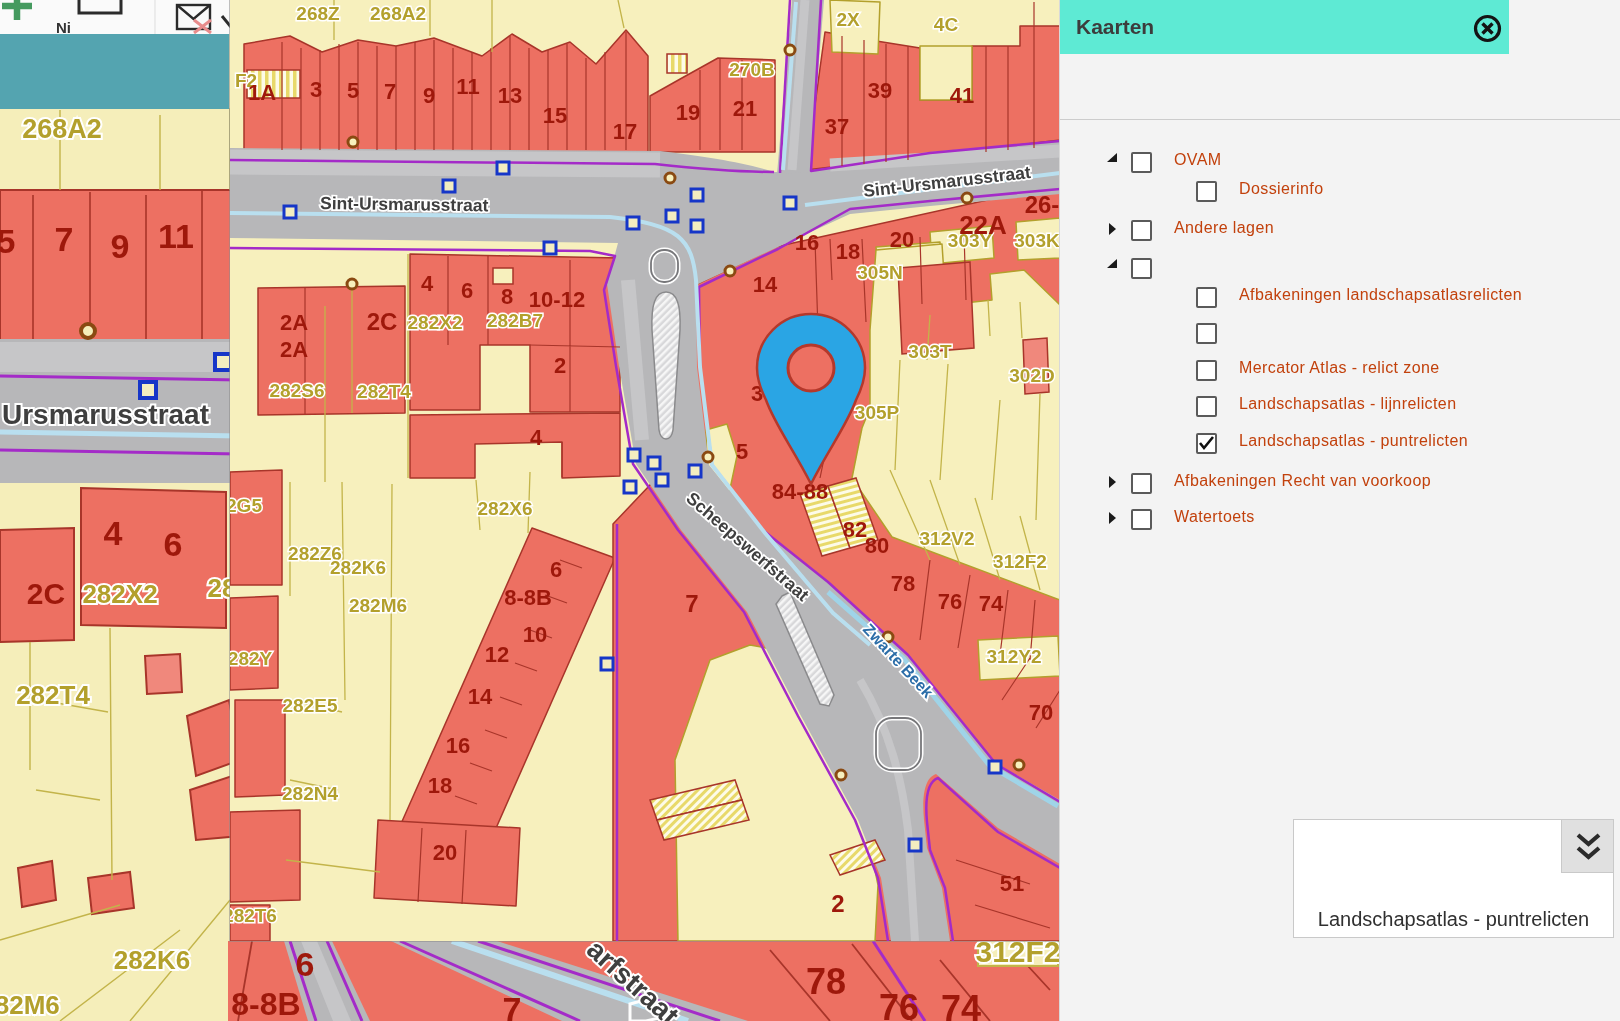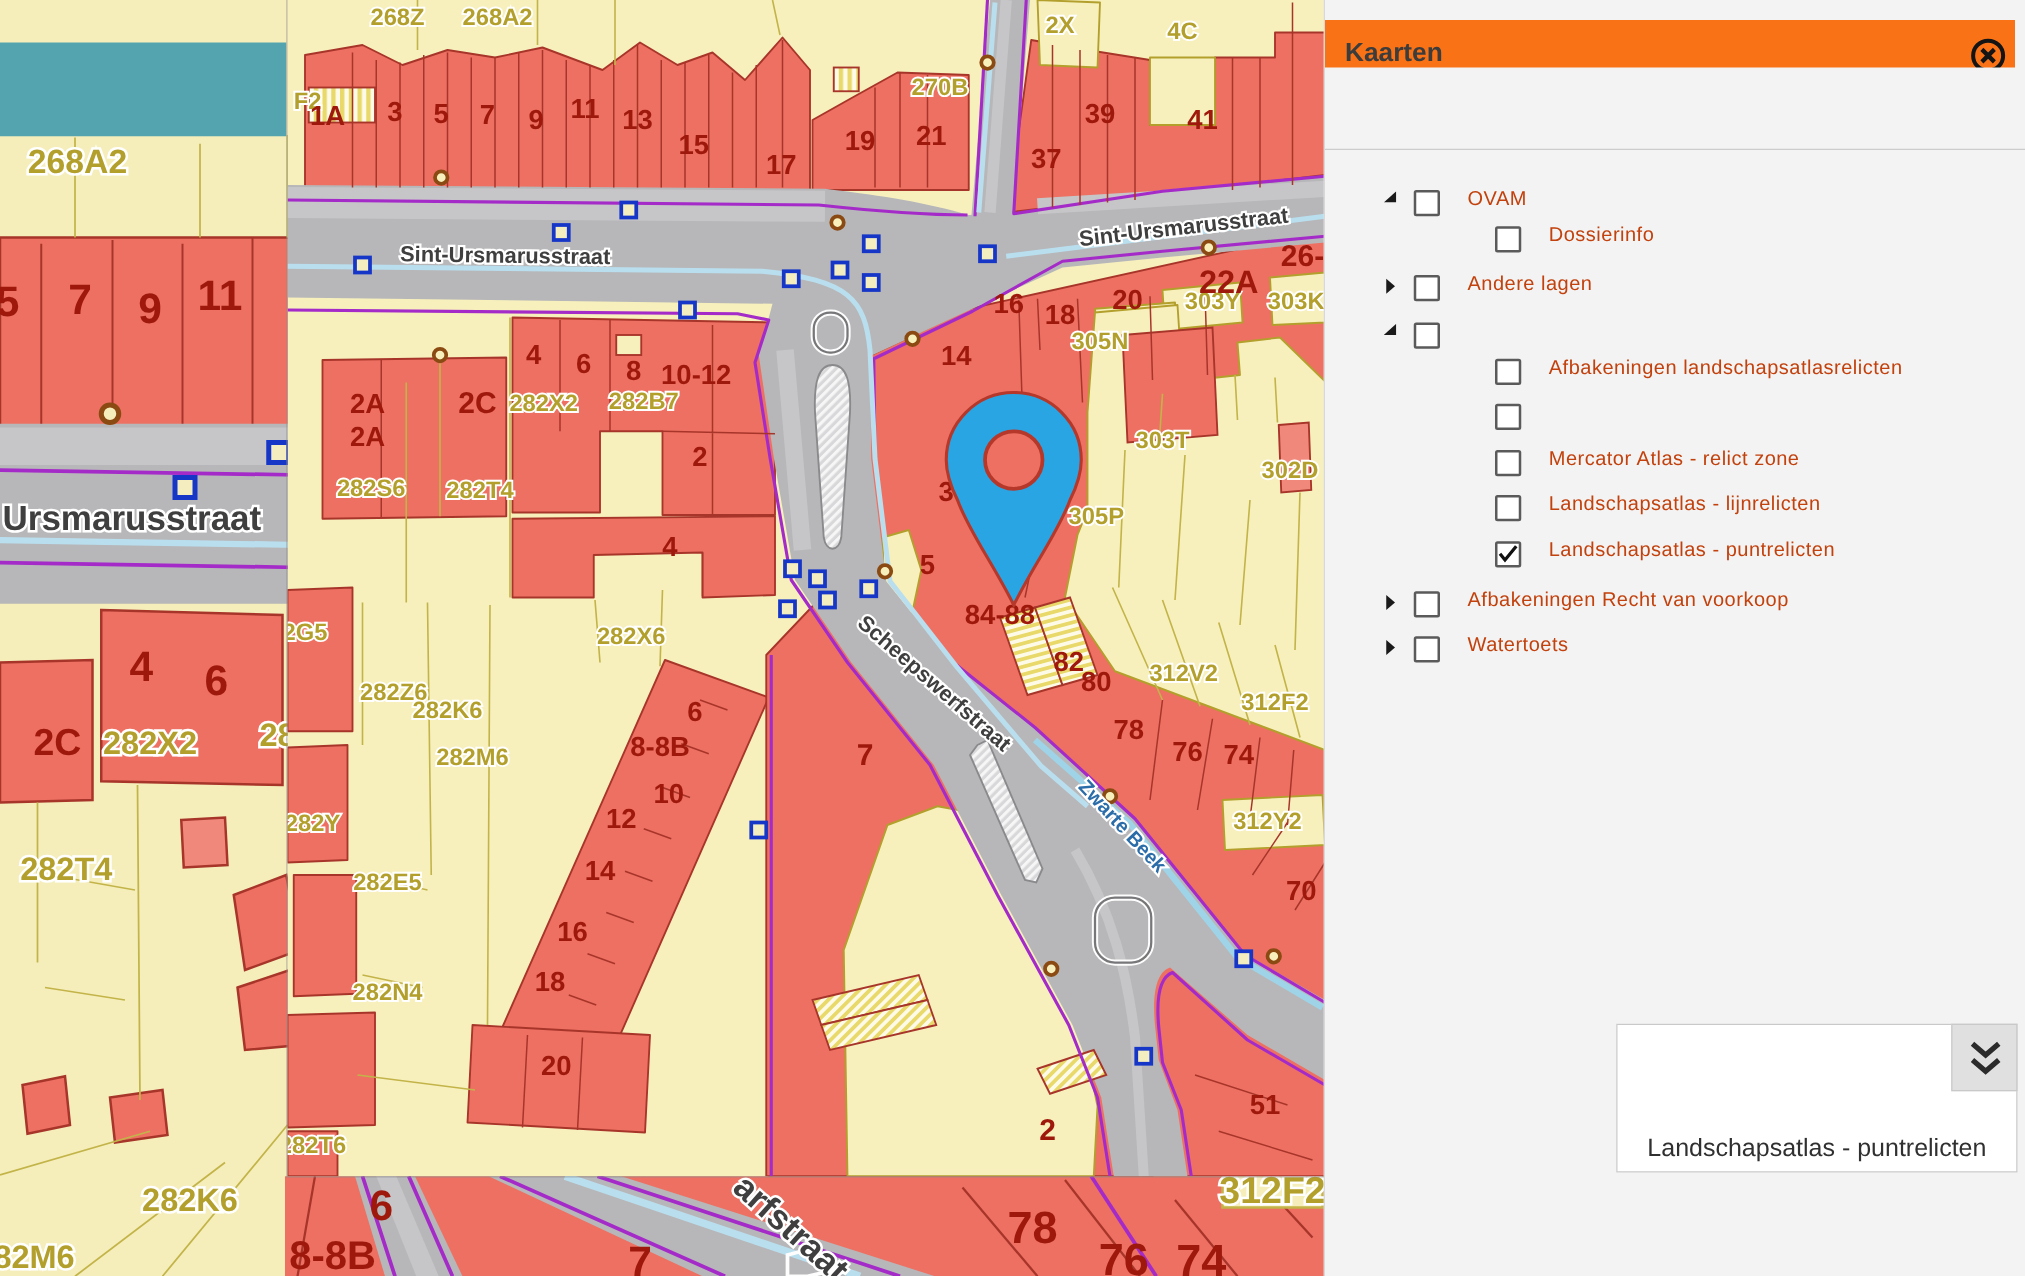--- a/index.html
+++ b/index.html
@@ -3,21 +3,21 @@
 <meta charset="utf-8">
 <style>
   * { margin:0; padding:0; box-sizing:border-box; }
   html,body { width:1620px; height:1021px; overflow:hidden; font-family:"Liberation Sans", sans-serif; }
   #page { position:relative; width:1620px; height:1021px; background:#f2f2f2; overflow:hidden; }
   #bgmap { position:absolute; left:0; top:0; width:1060px; height:1021px; }
   #toolbar { position:absolute; left:0; top:0; width:230px; height:34px; background:#fafafa; }
   #tealbar { position:absolute; left:0; top:34px; width:229px; height:75px; background:#54a4b0; }
   #fgmap { position:absolute; left:230px; top:0; width:830px; height:941px; outline:1px solid rgba(140,140,140,.55); }
   #sidebar { position:absolute; left:1059px; top:0; width:561px; height:1021px; background:#f3f3f3; border-left:1px solid #d8d8d8; }
-  #sbhead { position:absolute; left:0; top:16px; width:552px; height:54px; background:#f97316; }
+  #sbhead { position:absolute; left:0; top:0; width:449px; height:54px; background:#5eead4; }
   #sbhead .t { position:absolute; left:16px; top:15px; font-size:21px; font-weight:bold; color:#3c3c3c; }
   #sbband { position:absolute; left:0; top:54px; width:561px; height:66px; background:#f3f3f3; border-bottom:1px solid #cccccc; }
   .cb { position:absolute; width:21px; height:21px; background:#fff; border:2px solid #5a5a5a; border-radius:2px; }
   .lbl { position:absolute; font-size:16px; letter-spacing:0.4px; color:#c2410c; white-space:nowrap; }
   .arr { position:absolute; }
   #legend { position:absolute; left:233px; top:819px; width:321px; height:119px; background:#ffffff; border:1px solid #c9c9c9; }
   #legbtn { position:absolute; left:501px; top:819px; width:53px; height:54px; background:#e0e0e0; border:1px solid #c9c9c9; }
   #legtxt { position:absolute; left:0px; top:88px; width:319px; text-align:center; font-size:20px; color:#303030; }
 </style>
 </head>
@@ -97,20 +97,39 @@
           <text x="222" y="597" font-size="26">28</text>
       <text x="53" y="704" font-size="26">282T4</text>
       <text x="152" y="969" font-size="26">282K6</text>
           <text x="20" y="1014" font-size="26">282M6</text>
       <text x="1018" y="962" font-size="30">312F2</text>
     </g>
     <g font-family="Liberation Sans, sans-serif" font-weight="bold" fill="#3f3f3f" stroke="#ffffff" stroke-width="4" paint-order="stroke" font-size="28">
       <text x="2" y="424">Ursmarusstraat</text>
       <text x="585" y="952" transform="rotate(42 585 952)">arfstraat</text>
     </g>
+  </svg>
+  </div>
+  <div id="toolbar">
+  <svg width="230" height="34" viewBox="0 0 230 34">
+    <rect width="230" height="34" fill="#fafafa"></rect>
+    <line x1="155" y1="0" x2="155" y2="34" stroke="#dddddd" stroke-width="1"></line>
+    <g stroke="#459a5f" stroke-width="6.5" fill="none">
+      <path d="M2,6 L32,6 M17,0 L17,20"></path>
+    </g>
+    <rect x="79" y="-6" width="42" height="19" fill="none" stroke="#2b2b2b" stroke-width="3"></rect>
+    <text x="56" y="33" font-family="Liberation Sans, sans-serif" font-weight="bold" font-size="15" fill="#333">Ni</text>
+    <g stroke="#2b2b2b" stroke-width="2.4" fill="#fafafa">
+      <rect x="177" y="5" width="33" height="24"></rect>
+      <path d="M177,5 L193.5,19 210,5" fill="none"></path>
+    </g>
+    <g stroke="#e88c8c" stroke-width="3" fill="none">
+      <path d="M194,20 L211,33 M211,20 L194,33"></path>
+    </g>
+    <path d="M222,16 L231,27" stroke="#2b2b2b" stroke-width="3"></path>
   </svg>
   </div>
   <div id="tealbar"></div>
   <div id="fgmap">
   <svg width="830" height="941" viewBox="0 0 830 941">
     <defs>
       <pattern id="hv" width="7" height="7" patternUnits="userSpaceOnUse">
         <rect width="7" height="7" fill="#fdfbe8"></rect>
             <rect width="3.5" height="7" fill="#e8d96a"></rect>
       </pattern>

